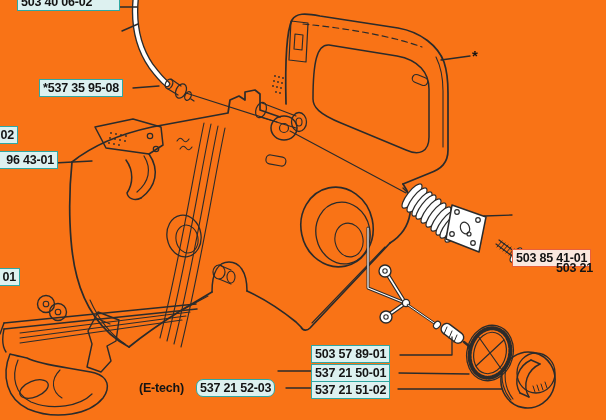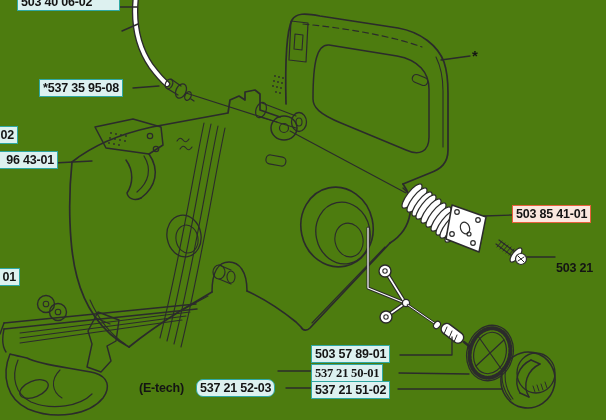--- a/index.html
+++ b/index.html
@@ -1,22 +1,22 @@
 <!DOCTYPE html>
 <html><head>
 <meta charset="utf-8">
 <style>
   html,body{margin:0;padding:0;background:#fff;}
-  #stage{position:relative;width:606px;height:420px;background:#4d7c0f;overflow:hidden;
+  #stage{position:relative;width:606px;height:420px;background:#f97316;overflow:hidden;
          font-family:"Liberation Sans",sans-serif;}
   #art{position:absolute;left:0;top:0;}
   .lbl{position:absolute;font-size:12.5px;font-weight:700;color:#141414;
        line-height:1.15;letter-spacing:-0.2px;padding:1px 3px;white-space:nowrap;}
   .lbl.teal{border:1.6px solid #2fa8a3;background:#ddf1f0;}
-  .lbl.orange{border:1.6px solid #e8603c;background:#fae8df;}
+  .lbl.orange{border:1.6px solid #e8603c;background:#fae8df;margin-top:44px;}
   .lbl.plain{border:none;background:transparent;padding:1px 0;}
   .lbl.clip{text-align:right;}
   .star{font-size:15px;font-weight:700;color:#141414;}
 </style>
 </head>
 <body>
 
 <div id="stage">
 
   <svg id="art" width="606" height="420" viewBox="0 0 606 420" fill="none" stroke="#2b2b2b" stroke-width="1.5" stroke-linecap="round" stroke-linejoin="round">
@@ -230,20 +230,20 @@
 
   <div class="lbl plain star" style="left:472px;top:46px;">*</div>
 
   <div class="lbl orange" style="left:512px;top:205px;">503 85 41-01</div>
 
   <div class="lbl plain" style="left:556px;top:260px;">503 21</div>
 
   <div class="lbl teal" style="left:311px;top:345px;">503 57 89-01</div>
 
 
-  <div class="lbl teal" style="left:311px;top:364px;font-family:Liberation Serif, serif;">537 21 50-01</div>
+  <div class="lbl teal" style="left:311px;top:364px;">537 21 50-01</div>
 
   <div class="lbl plain" style="left:139px;top:380px;">(E-tech)</div>
 
   <div class="lbl teal" style="left:196px;top:379px;border-radius:7px;">537 21 52-03</div>
 
   <div class="lbl teal" style="left:311px;top:381px;">537 21 51-02</div>
 </div>
 
 </body></html>

